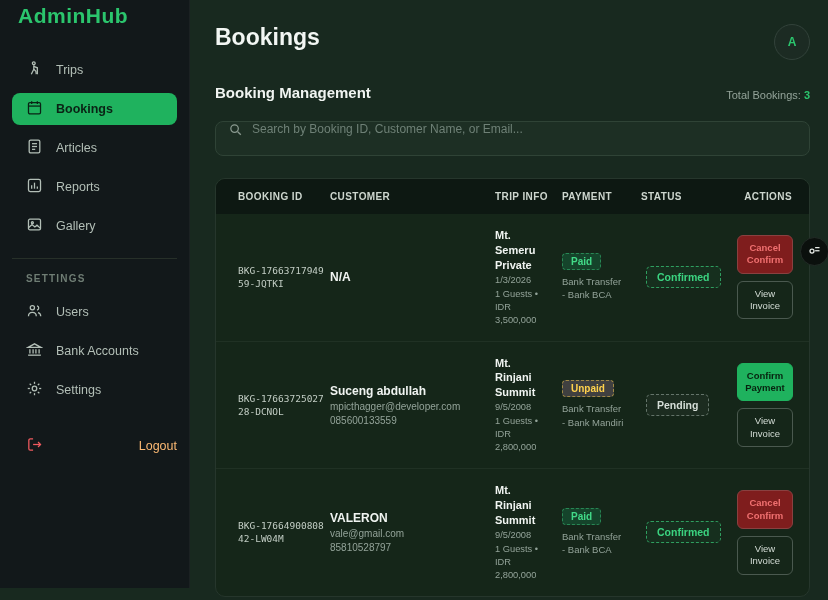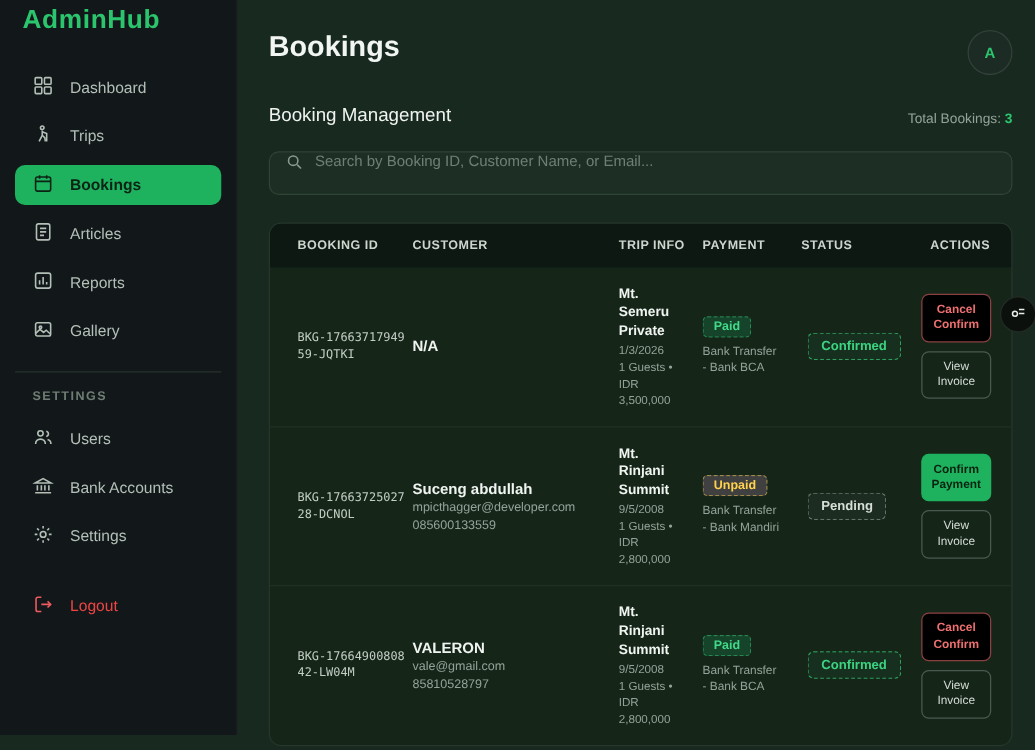--- a/index.html
+++ b/index.html
@@ -22,34 +22,34 @@
   .nav-item {
     display:flex; align-items:center; gap:13px;
     height:32px; margin:0 12px 7px 12px; padding-left:14px;
     border-radius:8px; color:#b3bfb7; font-size:12.5px; cursor:pointer;
   }
   .nav-item svg { width:17px; height:17px; stroke:#b3bfb7; }
   .nav-item.active { background:#1fb25e; color:#0a2315; font-weight:700; }
   .nav-item.active svg { stroke:#0a2315; }
   .divider { height:1px; background:#273029; margin:16px 12px 14px 12px; }
   .section-label { font-size:10px; letter-spacing:1.2px; color:#6f7d74; margin:0 0 12px 26px; font-weight:700; }
-  .nav-item.logout { color:#ef4444; margin-top:24px; }
+  .nav-item.logout { color:#fdba74; margin-top:24px;justify-content:space-between; }
   .nav-item.logout svg { stroke:#ef5a5f; }
   
   .main { position:absolute; left:190px; top:0; width:638px; height:600px; padding:24px 18px 0 25px; }
   .title-row { display:flex; justify-content:space-between; align-items:flex-start; }
   .page-title { font-size:23px; font-weight:800; color:#f2f6f3; }
   .avatar {
     width:36px; height:36px; border-radius:50%;
     background:#1c2b23; border:1px solid #32423a;
     color:#2bc56d; font-weight:800; font-size:12px;
     display:flex; align-items:center; justify-content:center; cursor:pointer;
   }
   .subhead-row { display:flex; justify-content:space-between; align-items:flex-end; margin-top:24px; }
-  .section-title { font-size:15px; font-weight:400; color:#f0f4f1;text-align:right; }
+  .section-title { font-size:15px; font-weight:700; color:#f0f4f1;text-align:right; }
   .total { font-size:11px; color:#93a399; }
   .total b { color:#2bc56d; font-weight:700; }
   
   .search {
     margin-top:20px; height:35px; border-radius:8px;
     background:#1d2f24; border:1px solid #2f4336;
     display:flex; align-items:flex-start; padding:0 12px; gap:9px;
   }
   .search svg { width:15px; height:15px; stroke:#8a9a90; flex:none; }
   .search input {
@@ -85,47 +85,38 @@
   .pay-badge.unpaid { background:#404040; color:#ffd24d; border:1px dashed rgba(255,210,77,0.5); }
   .pay-method { font-size:9.5px; color:#93a399; line-height:1.45; }
   .status-badge { display:inline-block; font-size:10.5px; font-weight:600; padding:4px 10px; border-radius:5px; margin-left:5px; }
   .status-badge.confirmed { color:#3bd380; border:1px dashed #2f9e5f; background:rgba(59,211,128,0.05); }
   .status-badge.pending { color:#d6ded8; border:1px dashed #64746a; background:rgba(255,255,255,0.03); }
   .c-actions { display:flex; flex-direction:column; align-items:flex-end; gap:7px; }
   .btn {
     width:56px; padding:6px 3px; border-radius:6px; font-family:"Liberation Sans", sans-serif;
     font-size:9.5px; line-height:1.3; text-align:center; cursor:pointer;
   }
-  .btn.cancel { background:#000000; border:1px solid #8a4040; color:#f07070; font-weight:700; }
+  .btn.cancel { background:#7f1d1d; border:1px solid #8a4040; color:#f07070; font-weight:700; }
   .btn.confirm { background:#1fb25e; border:1px solid #1fb25e; color:#07230f; font-weight:700; }
   .btn.view { background:transparent; border:1px solid #4a594f; color:#d3dcd5; }
   
   .float-btn {
     position:absolute; left:800px; top:237px; width:29px; height:29px;
     border-radius:50%; background:#0b100d; border:1px solid #222b26;
     display:flex; align-items:center; justify-content:center; cursor:pointer; z-index:5;
   }
   .float-btn svg { width:15px; height:15px; stroke:#e9ede9; }
 </style>
 </head>
 <body>
 
 <div class="sidebar">
   <div class="logo">AdminHub</div>
 
   <div class="nav">
-    <div class="nav-item">
-      <span><svg viewBox="0 0 24 24" fill="none" stroke-width="1.8">
-            <rect x="3" y="3" width="7.5" height="7.5" rx="1.2"></rect>
-            <rect x="13.5" y="3" width="7.5" height="7.5" rx="1.2"></rect>
-            <rect x="3" y="13.5" width="7.5" height="7.5" rx="1.2"></rect>
-            <rect x="13.5" y="13.5" width="7.5" height="7.5" rx="1.2"></rect>
-          </svg></span>
-      <span>Dashboard</span>
-    </div>
     <div class="nav-item">
       <span><svg viewBox="0 0 24 24" fill="none" stroke-width="1.8">
             <circle cx="11" cy="4.5" r="2"></circle>
             <path d="M11 7.5 L11 13 L7.5 20"></path>
             <path d="M11 13 L14 16 L14.5 20"></path>
             <path d="M11 9 L16 11 L16 20"></path>
           </svg></span>
       <span>Trips</span>
     </div>
     <div class="nav-item active">

